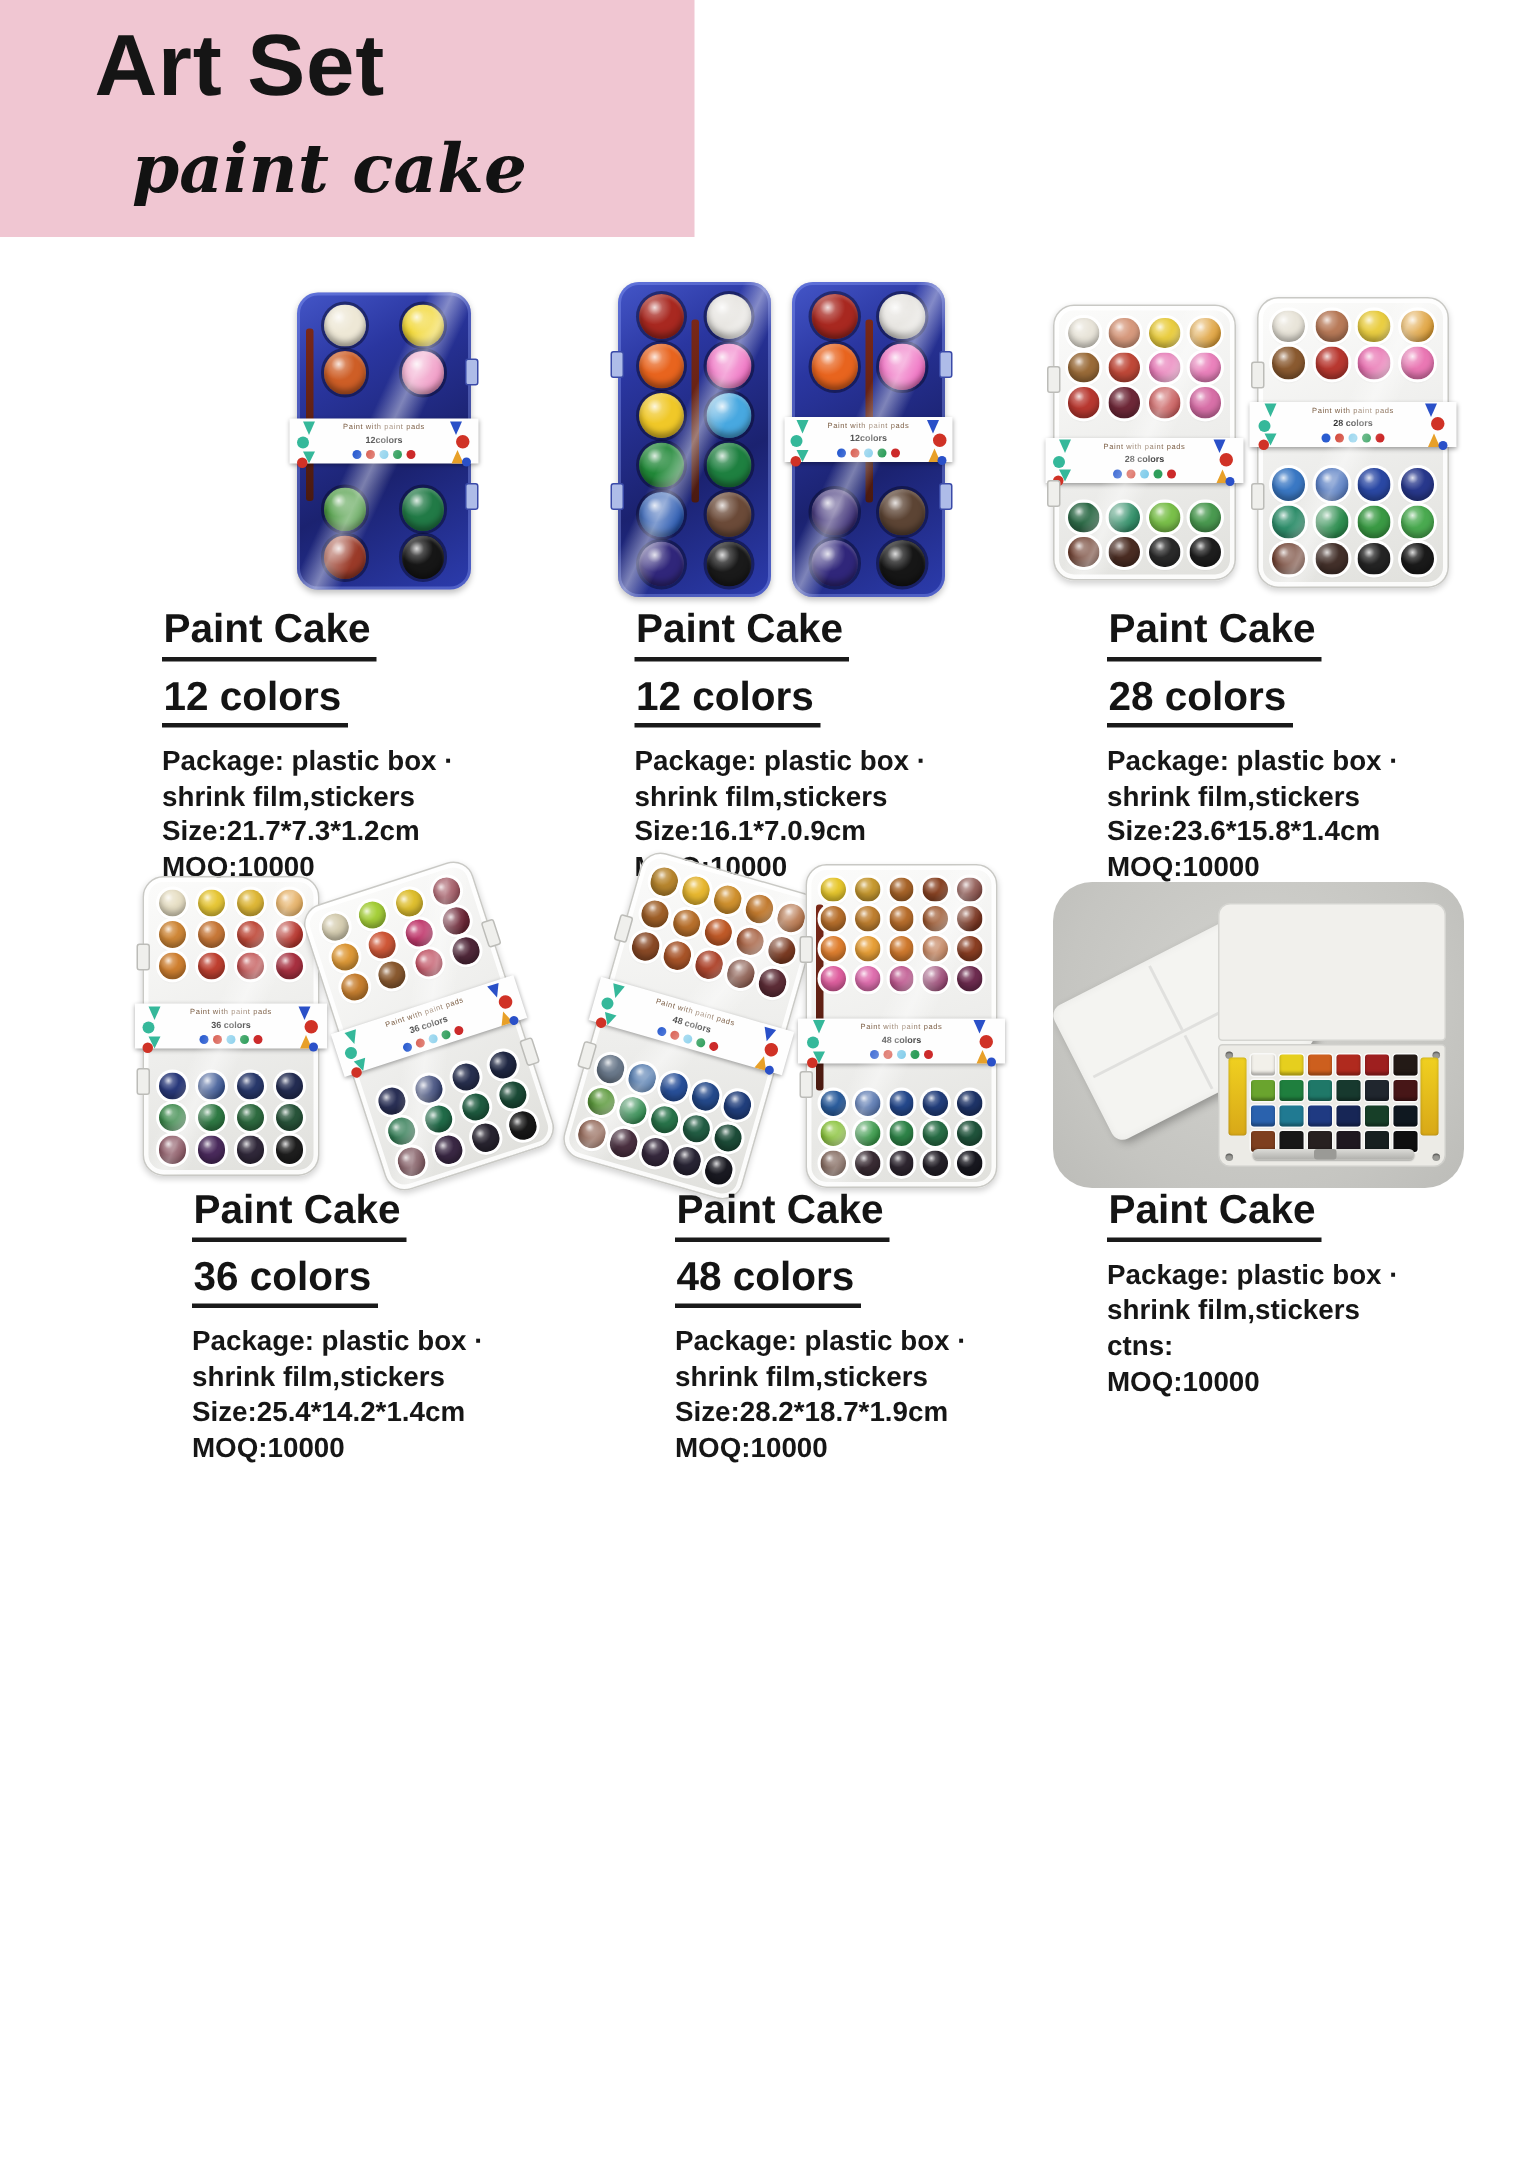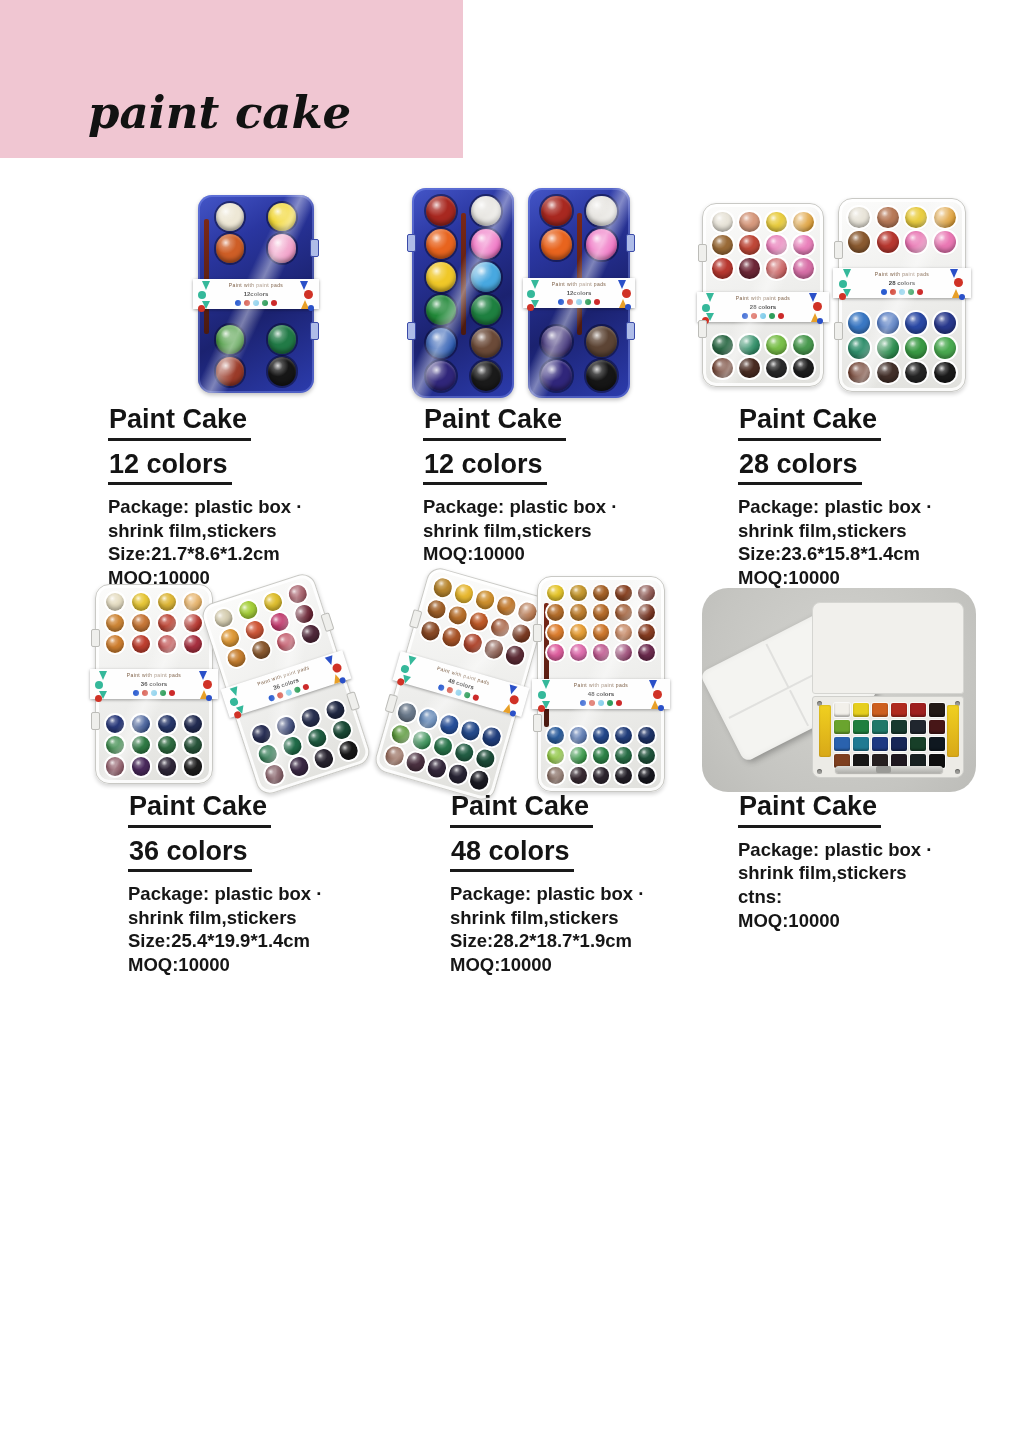--- a/index.html
+++ b/index.html
@@ -67,20 +67,21 @@
           background:linear-gradient(#dcdcd8,#b0b0ac);box-shadow:0 1px 1px rgba(0,0,0,.25);}
   .ferrule{position:absolute;left:38%;top:0;width:14%;height:100%;background:#9a9a96;border-radius:2px;}
   .screw{position:absolute;width:5px;height:5px;border-radius:50%;background:#9a9a96;
          box-shadow:inset 0 1px 1px rgba(0,0,0,.4);}
 </style>
 </head>
 <body>
 
 <div class="page">
   <header class="banner" id="banner" style="background: rgb(240, 198, 210);">
+    <div class="title">Art Set</div>
     <div class="subtitle">paint cake</div>
   </header>
   <main id="products">
       <section class="product">
         <div class="figure" style="left: 118px; top: 186px; width: 276px; height: 216px; gap: 14px;">
           <div class="box blue" style="width: 116px; height: 198px; padding: 6px;">
             <div class="brush-strip" style="width: 5px; height: 58%; top: 12%; background: linear-gradient(rgb(122, 40, 24), rgb(74, 26, 16)); left: 6px;"></div>
             <div class="pan-grid" style="grid-template-columns: repeat(2, 1fr); grid-auto-rows: 31.75px;">
               <div class="pan" style="height: 28.75px; width: 28.75px; background: radial-gradient(circle at 35% 30%, rgba(255, 255, 255, 0.85), rgba(255, 255, 255, 0.25) 18%, rgba(255, 255, 255, 0) 40%), rgb(238, 232, 214);"></div>
               <div class="pan" style="height: 28.75px; width: 28.75px; background: radial-gradient(circle at 35% 30%, rgba(255, 255, 255, 0.85), rgba(255, 255, 255, 0.25) 18%, rgba(255, 255, 255, 0) 40%), rgb(242, 216, 56);"></div>
@@ -115,21 +116,21 @@
             <div class="clasp" style="top: 22%; right: -5px;"></div>
             <div class="clasp" style="top: 64%; right: -5px;"></div>
             <div class="glare"></div>
           </div>
         </div>
         <div class="info" style="left: 108px; top: 406px;">
           <h2 class="p-name">Paint Cake</h2>
           <h3 class="p-variant">12 colors</h3>
           <p class="p-detail">Package: plastic box ·</p>
           <p class="p-detail">shrink film,stickers</p>
-          <p class="p-detail">Size:21.7*8.6*1.2cm</p>
+          <p class="p-detail">Size:21.7*7.3*1.2cm</p>
           <p class="p-detail">MOQ:10000</p>
         </div>
       </section>
       <section class="product">
         <div class="figure" style="left: 402px; top: 182px; width: 238px; height: 222px; gap: 14px;">
           <div class="box blue" style="width: 102px; height: 210px; padding: 6px;">
             <div class="brush-strip" style="width: 5px; height: 58%; top: 12%; background: linear-gradient(rgb(122, 40, 24), rgb(74, 26, 16)); left: 50%; margin-left: -2px;"></div>
             <div class="pan-grid" style="grid-template-columns: repeat(2, 1fr); grid-auto-rows: 33px;">
               <div class="pan" style="height: 30px; width: 30px; background: radial-gradient(circle at 35% 30%, rgba(255, 255, 255, 0.85), rgba(255, 255, 255, 0.25) 18%, rgba(255, 255, 255, 0) 40%), rgb(168, 40, 32);"></div>
               <div class="pan" style="height: 30px; width: 30px; background: radial-gradient(circle at 35% 30%, rgba(255, 255, 255, 0.85), rgba(255, 255, 255, 0.25) 18%, rgba(255, 255, 255, 0) 40%), rgb(232, 230, 226);"></div>
@@ -184,20 +185,21 @@
             <div class="clasp" style="top: 22%; right: -5px;"></div>
             <div class="clasp" style="top: 64%; right: -5px;"></div>
             <div class="glare"></div>
           </div>
         </div>
         <div class="info" style="left: 423px; top: 406px;">
           <h2 class="p-name">Paint Cake</h2>
           <h3 class="p-variant">12 colors</h3>
           <p class="p-detail">Package: plastic box ·</p>
           <p class="p-detail">shrink film,stickers</p>
+          <p class="p-detail">Size:16.1*7.0.9cm</p>
           <p class="p-detail">MOQ:10000</p>
         </div>
       </section>
       <section class="product">
         <div class="figure" style="left: 696px; top: 194px; width: 276px; height: 202px; gap: 14px;">
           <div class="box clear" style="width: 122px; height: 184px; padding: 6px;">
             <div class="pan-grid" style="grid-template-columns: repeat(4, 1fr); grid-auto-rows: 23.4px;">
               <div class="pan" style="height: 20.4px; width: 20.4px; background: radial-gradient(circle at 35% 30%, rgba(255, 255, 255, 0.85), rgba(255, 255, 255, 0.25) 18%, rgba(255, 255, 255, 0) 40%), rgb(233, 229, 218);"></div>
               <div class="pan" style="height: 20.4px; width: 20.4px; background: radial-gradient(circle at 35% 30%, rgba(255, 255, 255, 0.85), rgba(255, 255, 255, 0.25) 18%, rgba(255, 255, 255, 0) 40%), rgb(215, 154, 126);"></div>
               <div class="pan" style="height: 20.4px; width: 20.4px; background: radial-gradient(circle at 35% 30%, rgba(255, 255, 255, 0.85), rgba(255, 255, 255, 0.25) 18%, rgba(255, 255, 255, 0) 40%), rgb(234, 206, 66);"></div>
@@ -409,21 +411,21 @@
               <div class="clasp" style="top: 64%; right: -5px;"></div>
               <div class="glare"></div>
             </div>
           </div>
         </div>
         <div class="info" style="left: 128px; top: 793px;">
           <h2 class="p-name">Paint Cake</h2>
           <h3 class="p-variant">36 colors</h3>
           <p class="p-detail">Package: plastic box ·</p>
           <p class="p-detail">shrink film,stickers</p>
-          <p class="p-detail">Size:25.4*19.9*1.4cm</p>
+          <p class="p-detail">Size:25.4*14.2*1.4cm</p>
           <p class="p-detail">MOQ:10000</p>
         </div>
       </section>
       <section class="product">
         <div class="figure" style="left: 384px; top: 572px; width: 296px; height: 224px; gap: 14px;">
           <div class="tiltwrap" style="transform: rotate(16deg);">
             <div class="box clear" style="width: 124px; height: 212px; padding: 6px;">
               <div class="pan-grid" style="grid-template-columns: repeat(5, 1fr); grid-auto-rows: 22.6667px;">
                 <div class="pan" style="height: 18.4px; width: 18.4px; background: radial-gradient(circle at 35% 30%, rgba(255, 255, 255, 0.85), rgba(255, 255, 255, 0.25) 18%, rgba(255, 255, 255, 0) 40%), rgb(184, 134, 46);"></div>
                 <div class="pan" style="height: 18.4px; width: 18.4px; background: radial-gradient(circle at 35% 30%, rgba(255, 255, 255, 0.85), rgba(255, 255, 255, 0.25) 18%, rgba(255, 255, 255, 0) 40%), rgb(232, 184, 48);"></div>

